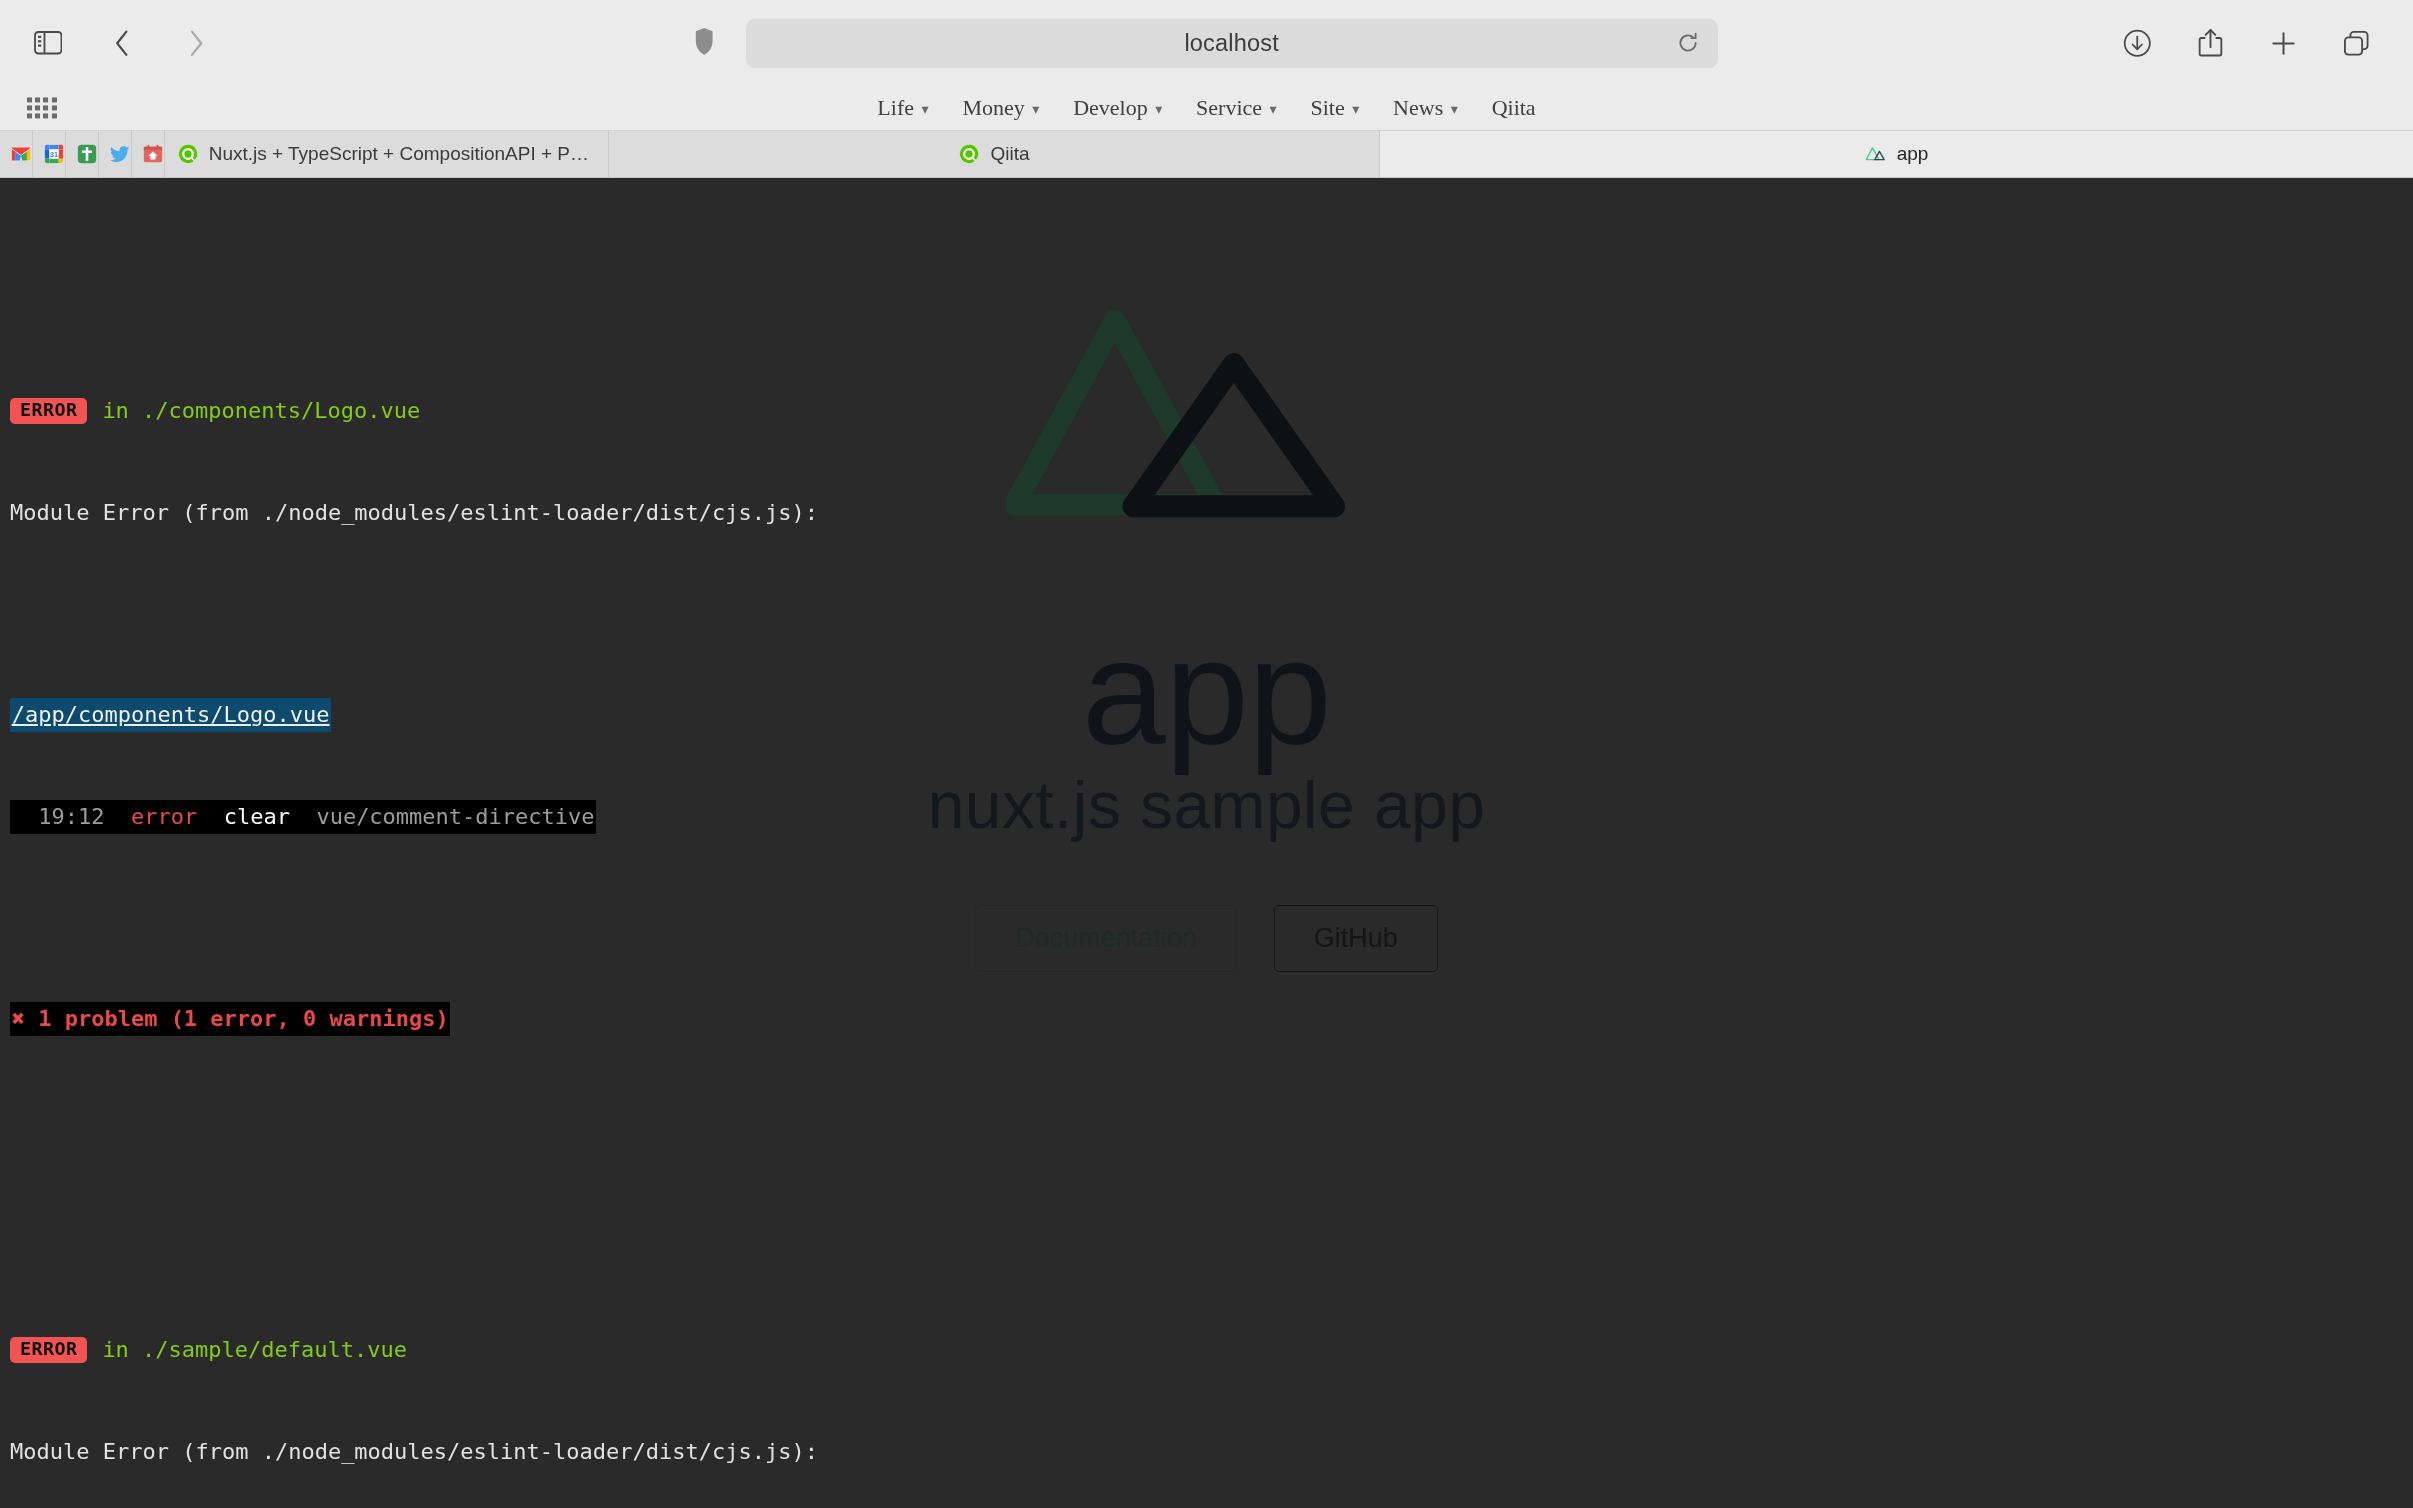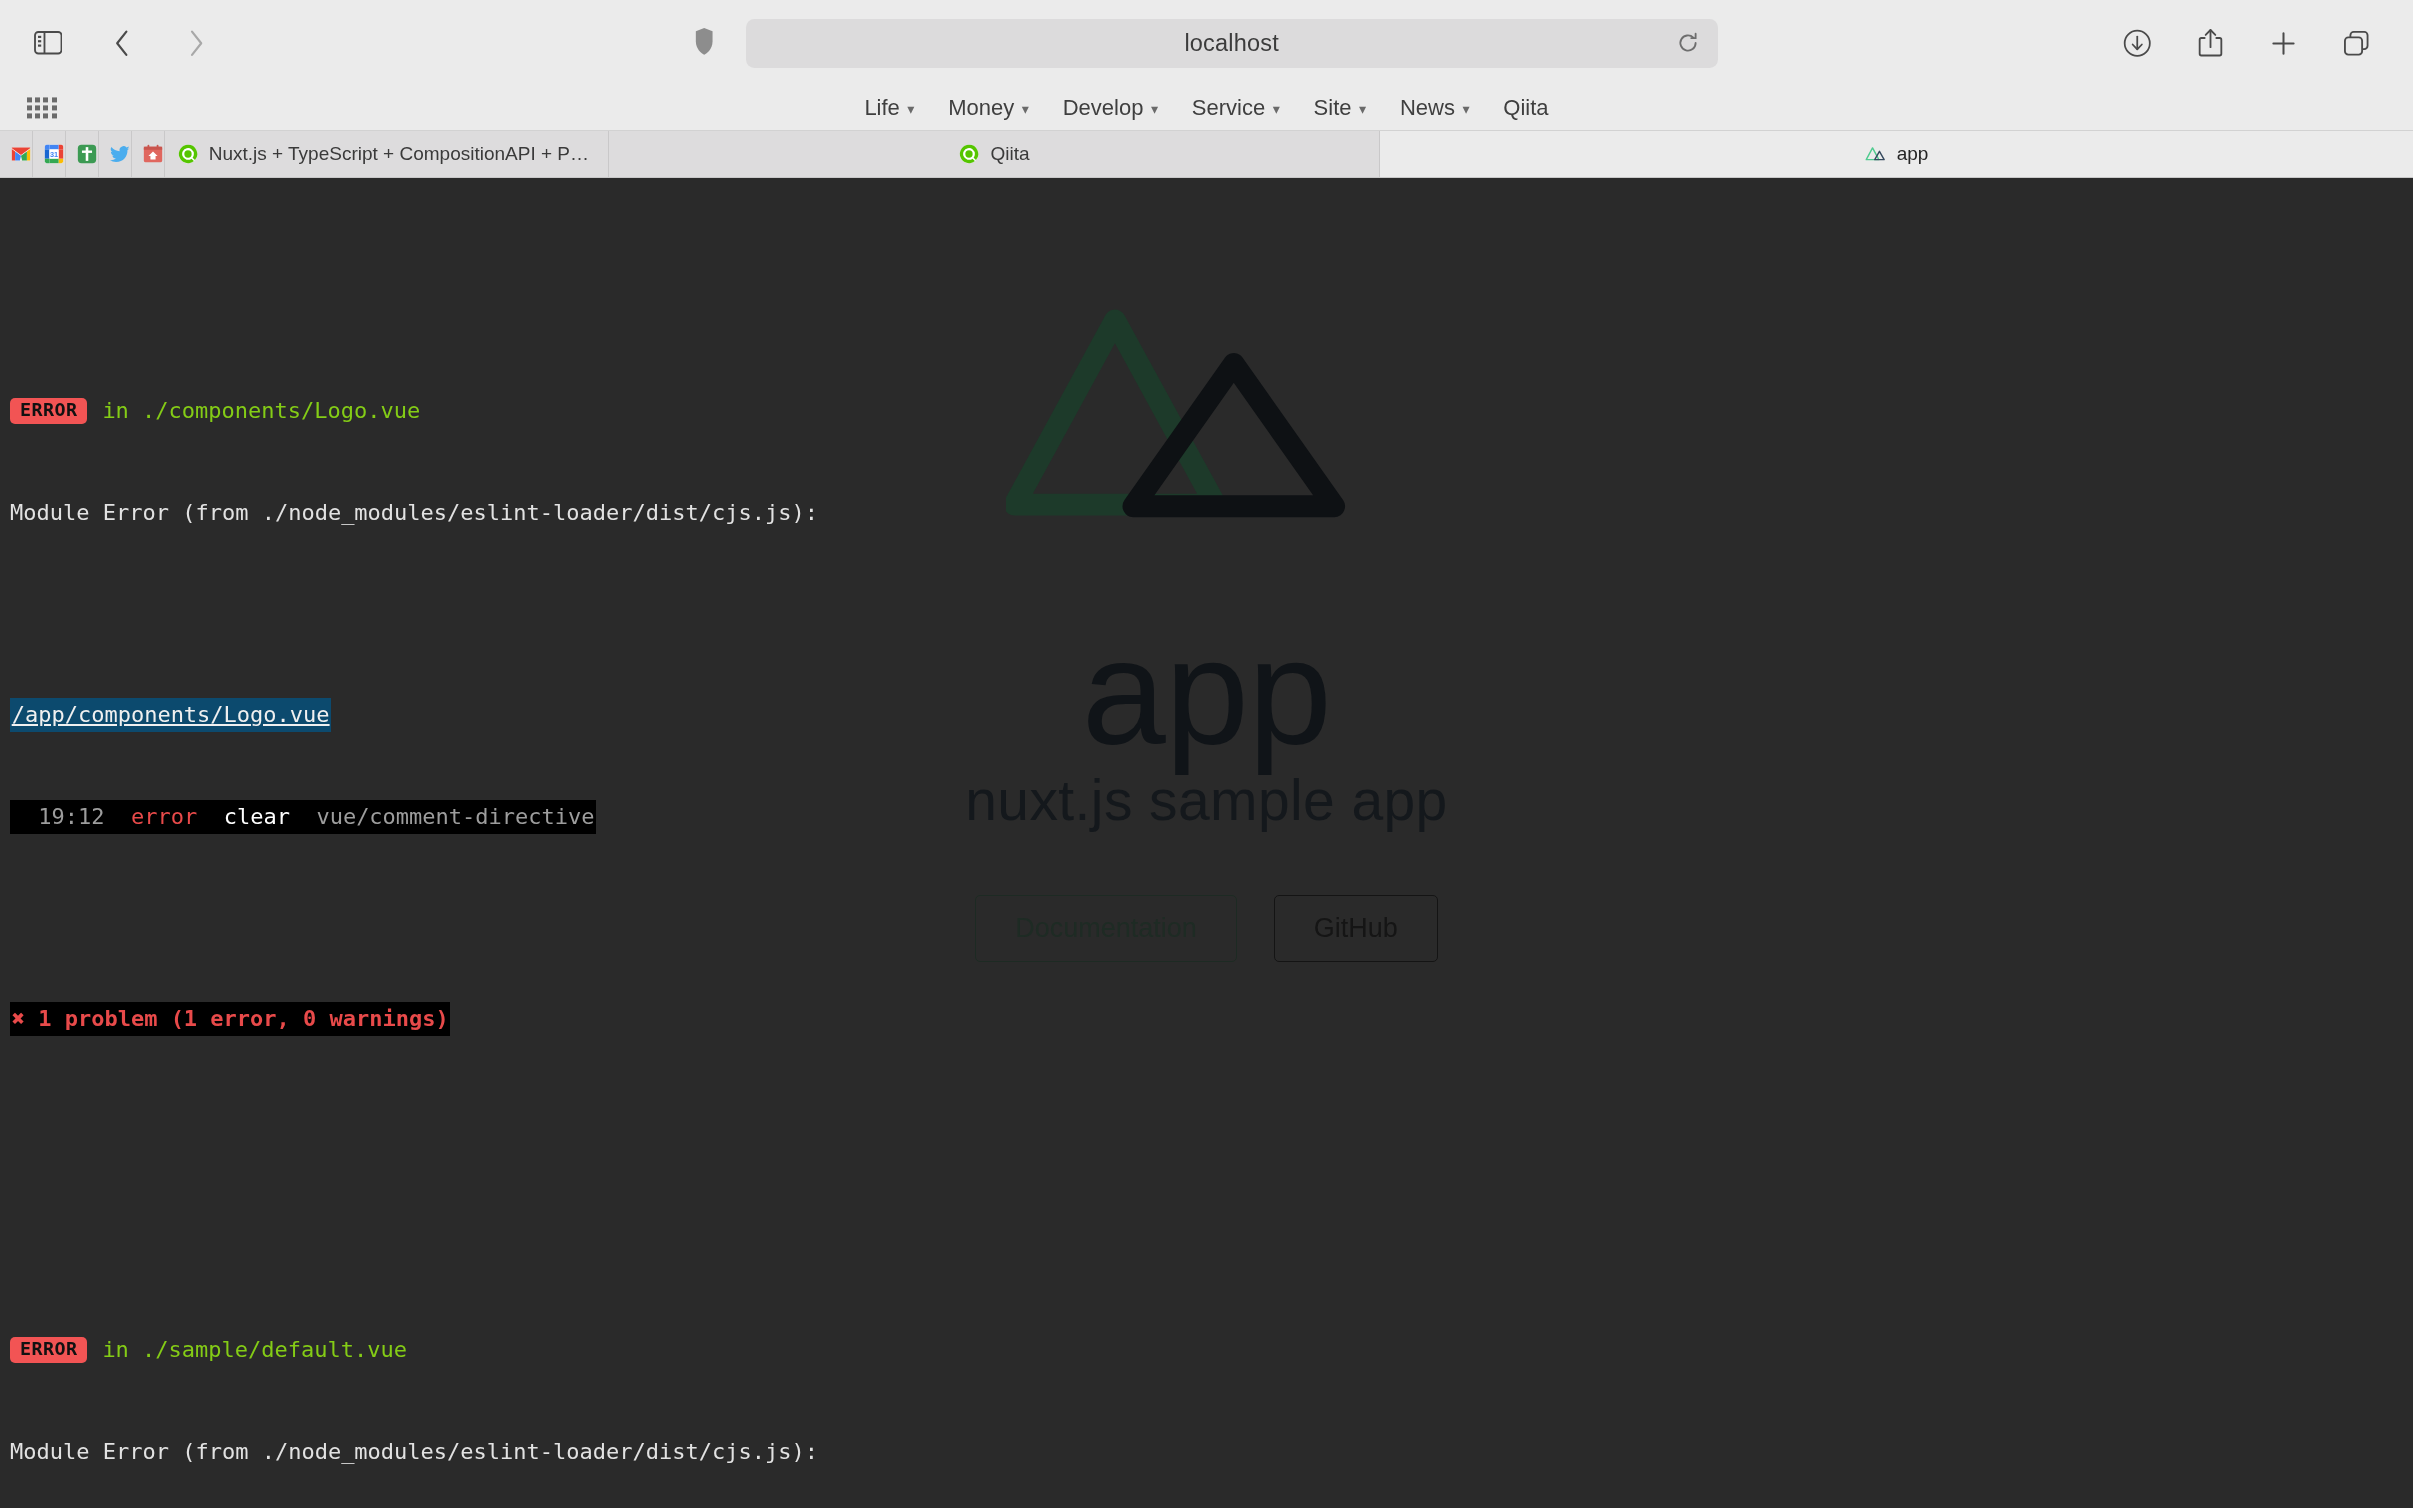--- a/index.html
+++ b/index.html
@@ -58,21 +58,21 @@
     flex: 0 0 auto;
   }
   .apps-grid { position: absolute; left: 25px; top: 50%; transform: translateY(-50%); }
   .apps-grid i {
     width: 5px; height: 5px; background: #6b6b6b;
     display: inline-block; margin: 1.7px;
     vertical-align: top;
   }
   .apps-grid .row { display: block; height: 8.4px; }
   .bm-items {
-    margin: 0 auto; display: flex; align-items: center; gap: 27px;
+    margin: 0 auto; display: flex; align-items: center; gap: 27px; font-family: Liberation Serif, serif;
   }
   .bm-item {
     display: flex; align-items: center; gap: 7.5px;
     font-size: 22px; color: #3f3f3f; padding: 1.7px 3.4px;
     white-space: nowrap;
   }
   .chev { font-size: 14.2px; color: #6a6a6a; line-height: 1; transform: translateY(0.8px); }
 
   
   .tabstrip {
@@ -115,21 +115,21 @@
     padding-top: 109px;
   }
   .nuxt-logo { width: 402px; height: 318px; }
   .hero-title {
     font-size: 151px; font-weight: 200;
     color: #101418; line-height: .95;
     letter-spacing: -0.8px;
     margin-top: 15px;
   }
   .hero-sub {
-    font-size: 57px; font-weight: 300;
+    font-size: 66px; font-weight: 300;
     color: #14181c; margin-top: 3.4px;
     letter-spacing: 0.4px;
   }
   .hero-btns { display: flex; gap: 37px; margin-top: 62px; }
   .hero-btn {
     border-radius: 5px; padding: 17px 39px;
     font-size: 27px; font-weight: 300;
     background: transparent;
   }
   .btn-doc { border: 1.7px solid #1d2a23; color: #1e2b24; }

